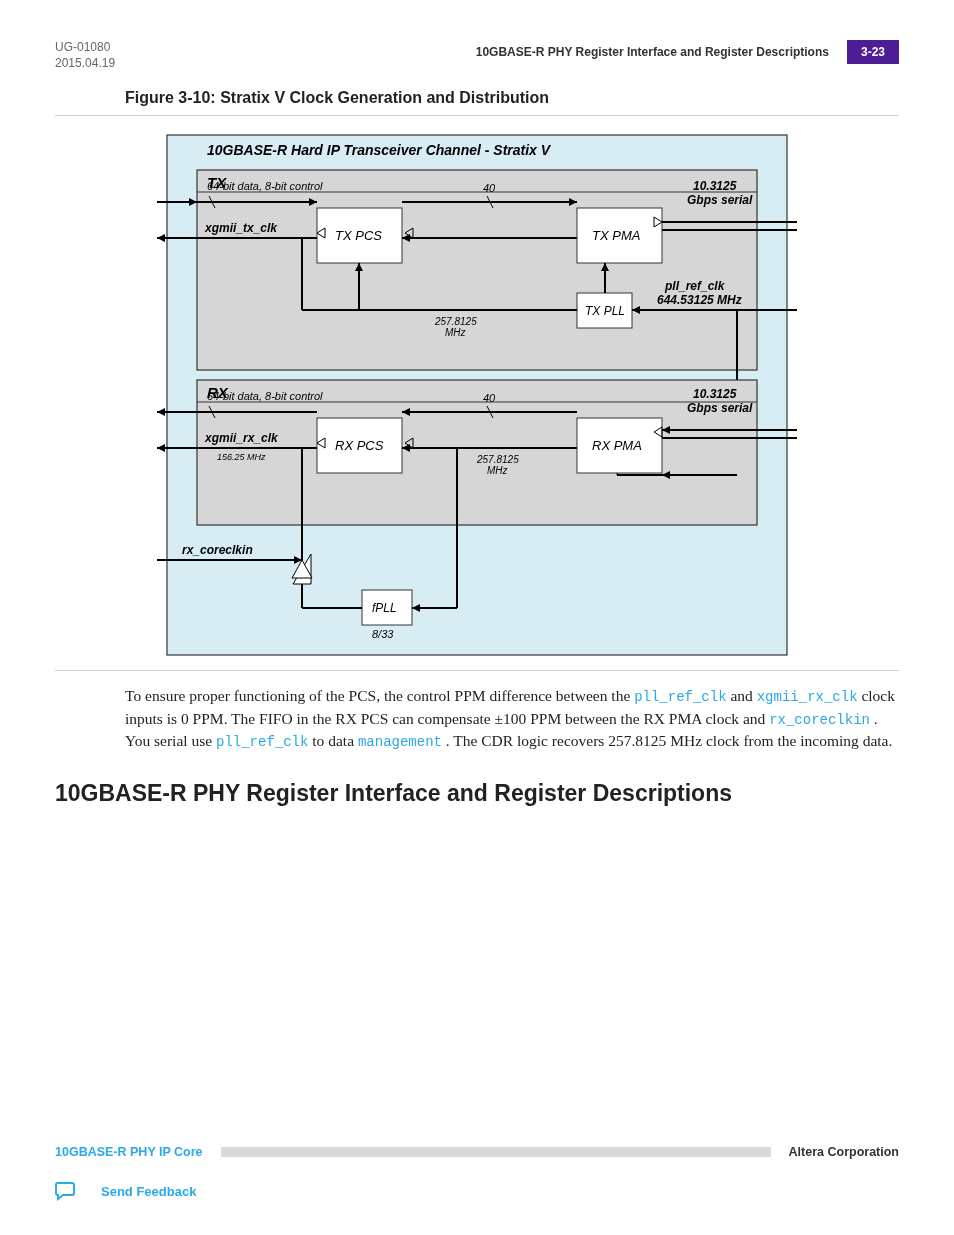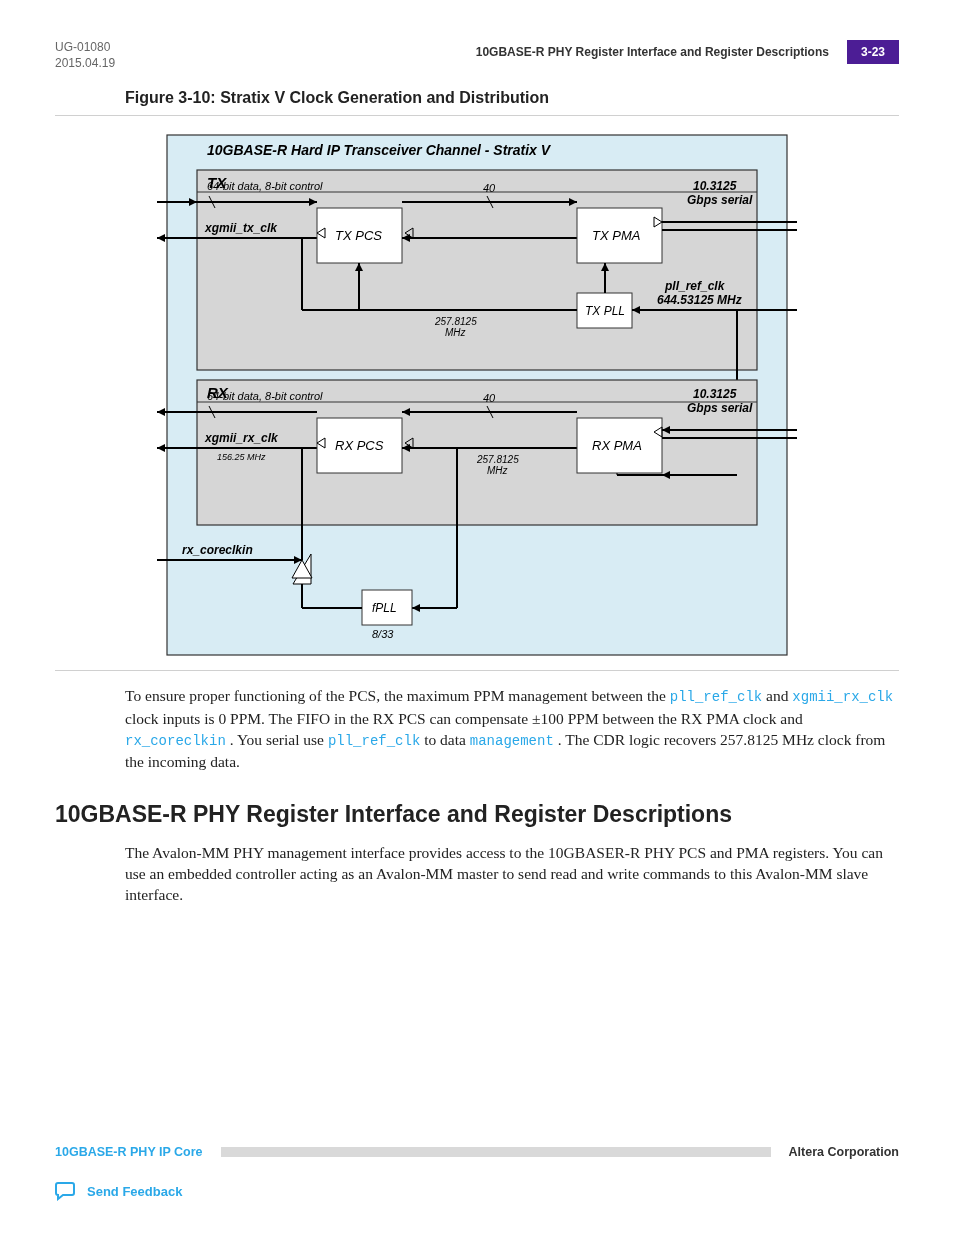--- a/index.html
+++ b/index.html
@@ -98,21 +98,21 @@
     margin: 0 18px;
   }
   .footer-right {
     color: #333;
     font-weight: 600;
   }
   .feedback {
     margin-top: 22px;
     display: flex;
     align-items: center;
-    gap: 10px;
+    gap: 24px;
     font-family: 'Segoe UI', Tahoma, sans-serif;
     font-size: 13px;
     font-weight: 600;
     color: #2aa8e8;
   }
   
   .svg-label { font-family: 'Segoe UI', Tahoma, sans-serif; }
 </style>
 </head>
 <body>
@@ -259,36 +259,35 @@
 
       <line x1="0" y1="430" x2="145" y2="430" stroke="#000" stroke-width="2"></line>
       <polygon points="145,430 137,426 137,434" fill="#000"></polygon>
       <text x="25" y="424" font-size="12" font-weight="600">rx_coreclkin</text>
     </svg>
   </div>
 
   <hr class="thin">
 
   <p class="body-text">
-    <span>To ensure proper functioning of the PCS, the maximum PPM management between the </span>
+    <span>To ensure proper functioning of the PCS, the control PPM difference between the </span>
     <span class="code-inline">pll_ref_clk</span>
     <span> and </span>
     <span class="code-inline">xgmii_rx_clk</span>
     <span> clock inputs is 0 PPM. The FIFO in the RX PCS can compensate ±100 PPM between the RX PMA clock and </span>
     <span class="code-inline">rx_coreclkin</span>
     <span>. You serial use </span>
     <span class="code-inline">pll_ref_clk</span>
     <span> to data </span>
     <span class="code-inline">management</span>
     <span>. The CDR logic recovers 257.8125 MHz clock from the incoming data.</span>
   </p>
 
   <h2 class="section">10GBASE-R PHY Register Interface and Register Descriptions</h2>
 
-  <p class="body-text">The Avalon-MM PHY management interface provides access to the 10GBASER-R PHY PCS and PMA registers. You can use an embedded controller acting as an Avalon-MM master to send read and write commands to this Avalon-MM slave interface.</p>
 
   <div class="footer">
     <div class="footer-line">
       <span class="footer-left">10GBASE-R PHY IP Core</span>
       <span class="footer-bar"></span>
       <span class="footer-right">Altera Corporation</span>
     </div>
     <div class="feedback">
       <svg width="22" height="20" viewBox="0 0 22 20">
         <path d="M3 2 h14 a2 2 0 0 1 2 2 v8 a2 2 0 0 1 -2 2 h-9 l-5 4 v-4 a2 2 0 0 1 -2-2 v-8 a2 2 0 0 1 2-2 z" fill="none" stroke="#2aa8e8" stroke-width="2"></path>

